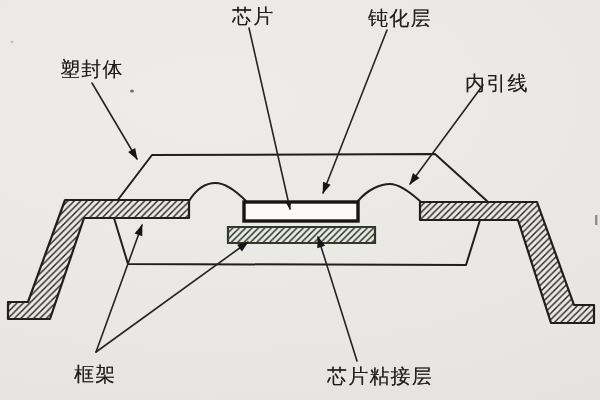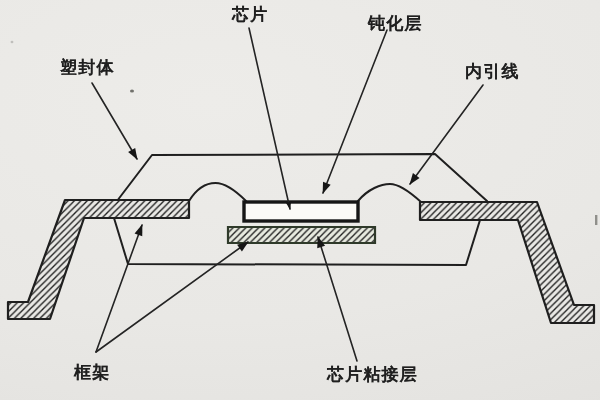--- a/index.html
+++ b/index.html
@@ -5,21 +5,21 @@
 <style>
   html,body{margin:0;padding:0;background:#d8d7d4;}
   .stage{
     position:relative;width:600px;height:400px;overflow:hidden;
     background:radial-gradient(130% 100% at 35% 25%, #edecE9 0%, var(--paper,#e9e8e5) 55%, #e2e1de 100%);
     font-family:"Liberation Sans", sans-serif;
   }
   .stage svg{position:absolute;left:0;top:0;width:600px;height:400px;}
   .lbl{
     position:absolute;color:var(--ink,#1f1f1f);
-    font-size:17px;font-weight:700;letter-spacing:1.2px;line-height:1;
+    font-size:20px;font-weight:400;letter-spacing:1.2px;line-height:1;
     white-space:nowrap;text-shadow:0 0 .6px rgba(30,30,30,.65);
     user-select:none;
   }
   .outline{fill:none;stroke:var(--ink,#1f1f1f);stroke-width:2;stroke-linejoin:round;}
   .wire{fill:none;stroke:var(--ink,#1f1f1f);stroke-width:2;stroke-linecap:round;}
   .lead-base{fill:var(--paper,#e9e8e5);stroke:none;}
   .lead-hatch{fill:url(#hatch);stroke:var(--ink,#1f1f1f);stroke-width:2.2;stroke-linejoin:round;}
   .chip-rect{fill:var(--chip_fill,#fbfaf7);stroke:#161616;stroke-width:3.4;}
   .att-base{fill:var(--die_attach_tint,#e7eadf);stroke:none;}
   .att-hatch{fill:url(#hatch);stroke:#2f3a2a;stroke-width:2.2;}
@@ -73,18 +73,18 @@
     <path class="leader" marker-end="url(#arr)" d="M96,352 L248,242"></path>
     <path class="leader" marker-end="url(#arr)" d="M357,361 L318,237"></path>
 
     <ellipse class="speck" cx="132" cy="91" rx="2" ry="1.6"></ellipse>
     <rect class="speck" x="595" y="215" width="2.4" height="10" opacity="0.75"></rect>
     <ellipse class="speck" cx="12" cy="42" rx="1.4" ry="1.2" opacity="0.35"></ellipse>
   </svg>
 
   <span class="lbl" style="left:60px;top:59px;">塑封体</span>
   <span class="lbl" style="left:232px;top:6px;">芯片</span>
-  <span class="lbl" style="left:368px;top:15px;text-align:center;">钝化层</span>
-  <span class="lbl" style="left:465px;top:63px;">内引线</span>
+  <span class="lbl" style="left:368px;top:8px;text-align:center;">钝化层</span>
+  <span class="lbl" style="left:465px;top:73px;">内引线</span>
   <span class="lbl" style="left:74px;top:364px;">框架</span>
   <span class="lbl" style="left:327px;top:366px;">芯片粘接层</span>
 
 </div>
 
 </body></html>

